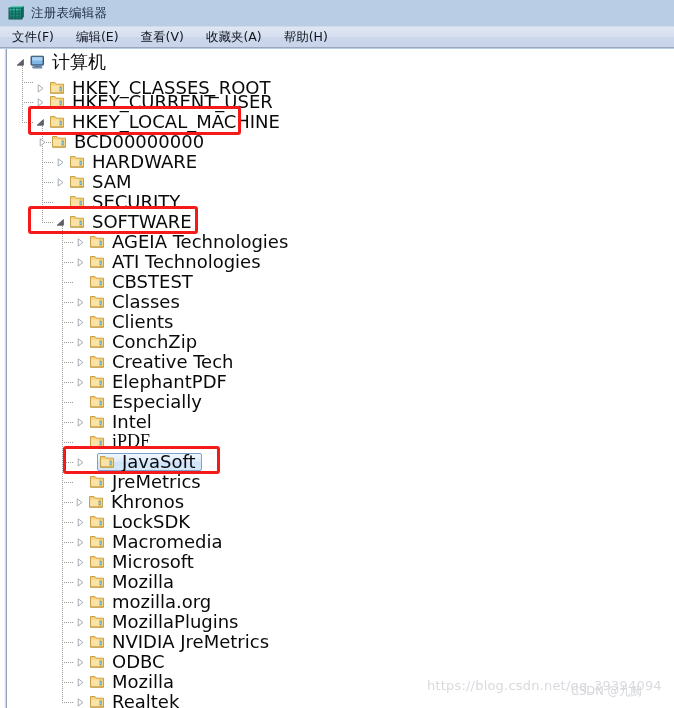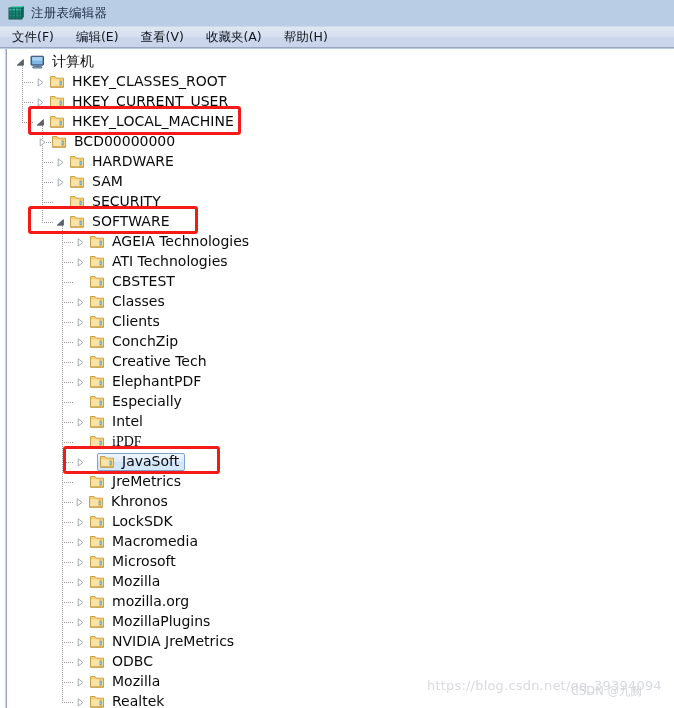--- a/index.html
+++ b/index.html
@@ -106,21 +106,21 @@
     background: #ffffff;
     overflow: hidden;
   }
 
   .row {
     position: relative;
     height: 20px;
     display: flex;
     align-items: center;
     white-space: nowrap;
-    font-size: 14px;
+    font-size: 18px;
     color: #0a0a0a;
   }
   .row .twisty {
     width: 16px;
     height: 20px;
     flex: 0 0 auto;
     position: relative;
   }
   .row .twisty svg {
     position: absolute;
@@ -276,21 +276,21 @@
                   <rect x="2" y="2.2" width="12.5" height="9" rx="0.8" fill="#4b6f96" stroke="#2f4a68" stroke-width="0.9"></rect>
                   <rect x="3.1" y="3.2" width="10.3" height="7" fill="#7fb6e5"></rect>
                   <rect x="3.1" y="3.2" width="10.3" height="3.3" fill="#a9d3f2"></rect>
                   <rect x="6.4" y="11.2" width="3.8" height="1.6" fill="#5a7fa6"></rect>
                   <rect x="3.6" y="12.6" width="9.4" height="1.5" rx="0.6" fill="#8aa4c0" stroke="#41607f" stroke-width="0.7"></rect>
                 </svg>
               </span>
               <span class="label">计算机</span>
             </span>
           </div>
-          <div class="row" style="position: absolute; left: 25px; top: 23px;">
+          <div class="row" style="position: absolute; left: 25px; top: 29px;">
             <span class="twisty">
               <svg width="9" height="9" viewBox="0 0 9 9">
                 <path d="M2.2 0.8 L7.0 4.4 L2.2 8.0 Z" fill="#ffffff" stroke="#9aa3ad" stroke-width="0.9" stroke-linejoin="round"></path>
               </svg>
             </span>
             <span class="selwrap">
               <span class="ico">
                 <svg width="18" height="16" viewBox="0 0 18 16">
                   <path d="M1.5 2.5 L6 2.5 L7.4 4.2 L14.5 4.2 L14.5 13.2 L1.5 13.2 Z" fill="#f6cf73" stroke="#c09a3e" stroke-width="0.9" stroke-linejoin="round"></path>
                   <path d="M2.2 5.2 L13.8 5.2 L13.8 12.6 L2.2 12.6 Z" fill="#fbe2a6"></path>

